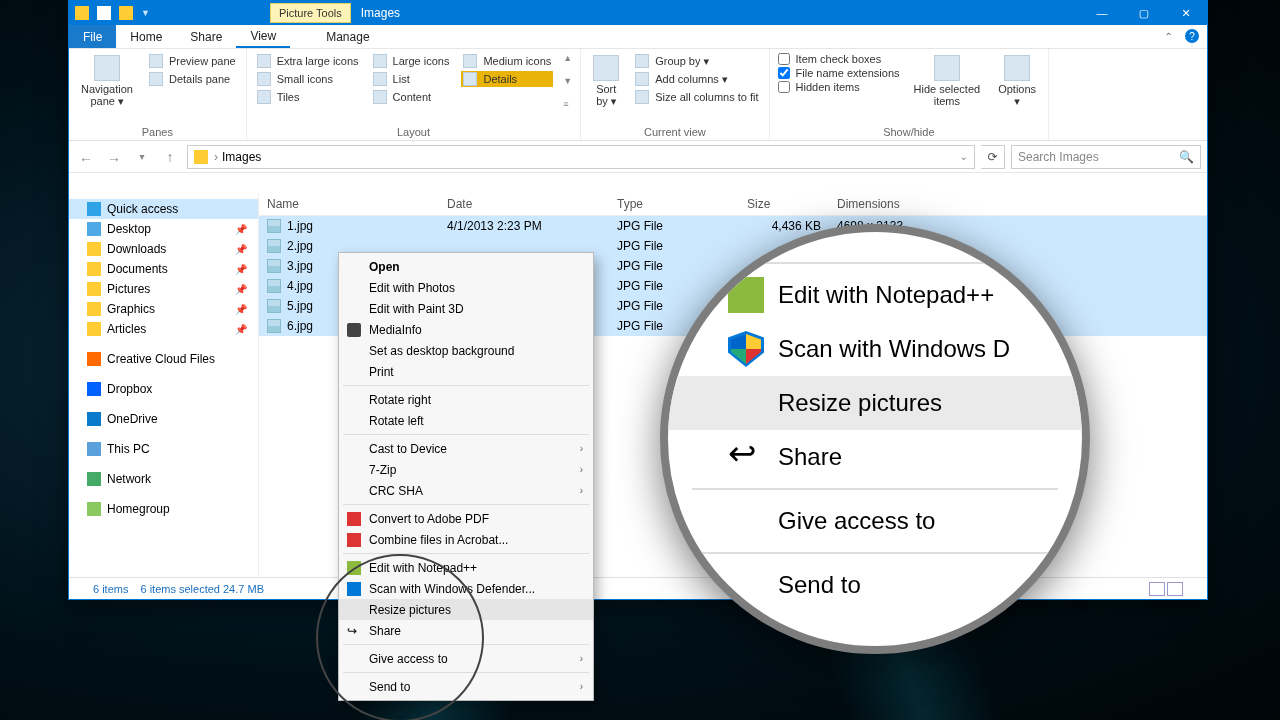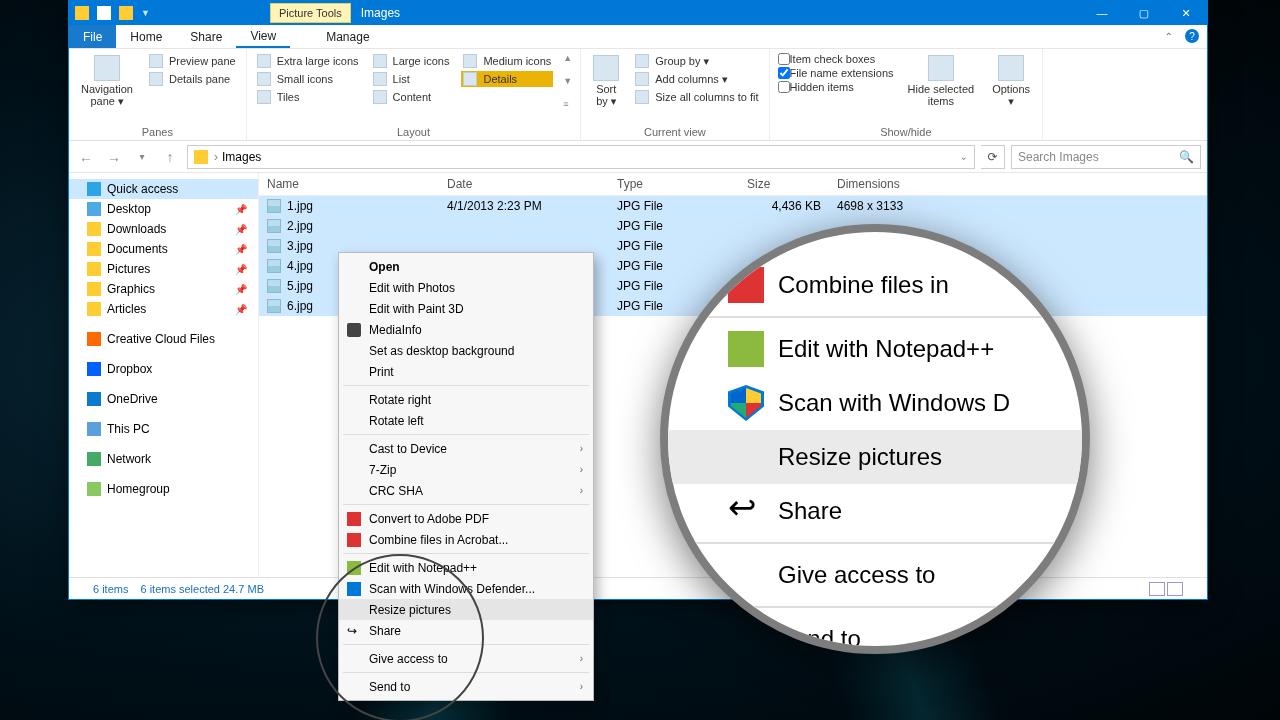--- a/index.html
+++ b/index.html
@@ -42,32 +42,32 @@
   
   .ribbon { display: flex; background: #fff; border-bottom: 1px solid #e0e0e0; height: 92px; font-size: 11px; color: #333; }
   .group { display: flex; flex-direction: column; border-right: 1px solid #eee; padding: 4px 8px 0 8px; }
   .group-body { flex: 1; display: flex; gap: 10px; align-items: flex-start; }
   .group-label { text-align: center; font-size: 11px; color: #666; padding: 2px 0; }
   .vbtn { display: flex; flex-direction: column; align-items: center; gap: 2px; padding: 2px 4px; }
   .vbtn .ico { width: 26px; height: 26px; background: #d8e6f2; border: 1px solid #bcd; }
   .hbtn { display: flex; align-items: center; gap: 6px; padding: 1px 2px; white-space: nowrap; }
   .hbtn .ico { width: 14px; height: 14px; background: #d8e6f2; border: 1px solid #bcd; }
   .col { display: flex; flex-direction: column; gap: 2px; }
-  .chk { display: flex; align-items: flex-end; }
+  .chk { display: flex; align-items: flex-end; gap: 6px; }
   .chk input { width: 12px; height: 12px; }
   
   .addrrow { display: flex; align-items: center; height: 32px; border-bottom: 1px solid #e6e6e6; padding: 0 6px; gap: 6px; }
   .navbtn { width: 22px; height: 22px; color: #888; display: flex; align-items: center; justify-content: center; font-size: 14px; }
   .addrbox { flex: 1; display: flex; align-items: center; height: 24px; border: 1px solid #ccc; padding: 0 6px; font-size: 12px; }
   .addrbox .fico { width: 14px; height: 14px; background: #ffcc33; margin-right: 6px; }
   .refresh { width: 24px; height: 24px; display: flex; align-items: center; justify-content: center; border: 1px solid #ccc; border-left: none; font-size: 12px; color: #555; }
   .searchbox { width: 190px; height: 24px; border: 1px solid #ccc; display: flex; align-items: center; padding: 0 6px; font-size: 12px; color: #888; }
   .searchbox .mag { margin-left: auto; color: #777; }
   
-  .body { flex: 1; display: flex; overflow: hidden; }
+  .body { flex: 1; display: flex; overflow: hidden; margin-top: 20px; }
   .nav { width: 190px; border-right: 1px solid #eee; padding: 6px 0; font-size: 12px; }
   .nav-item { display: flex; align-items: center; gap: 6px; padding: 3px 10px 3px 18px; }
   .nav-item.sel { background: #cce8ff; }
   .nav-item .pin { margin-left: auto; color: #555; font-size: 10px; }
   .nav-item .nico { width: 14px; height: 14px; }
   .nico.folder { background: #ffcc33; }
   .nico.star { background: #2ea3e6; }
   .nico.cloud { background: #ff6a00; }
   .nico.db { background: #0061fe; }
   .nico.onedrive { background: #0a7bcc; }
@@ -520,24 +520,20 @@
   <div class="ctxitem">
       <span>Send to</span>
       <span class="submenu-caret">›</span>
     </div>
 </div>
 
 <div class="ring"></div>
 
 <div class="lens">
   <div class="lens-inner">
-    <div class="lrow">
-        <span class="lico pdf"></span>
-        <span>Combine files in</span>
-      </div>
     <div class="lsep"></div>
     <div class="lrow">
         <span class="lico npp"></span>
         <span>Edit with Notepad++</span>
       </div>
     <div class="lrow">
         <span class="lico defender"></span>
         <span>Scan with Windows D</span>
       </div>
     <div class="lrow hover">

